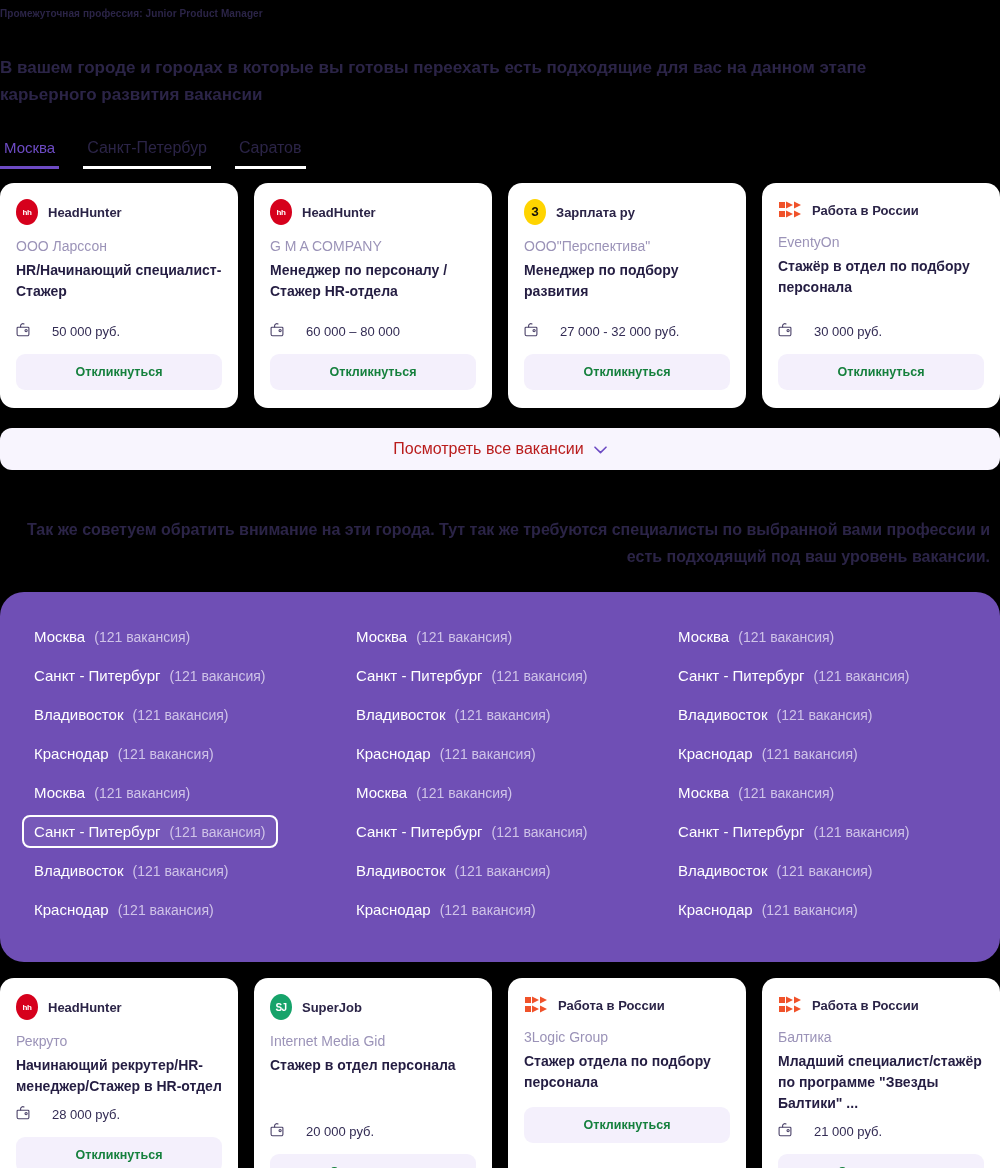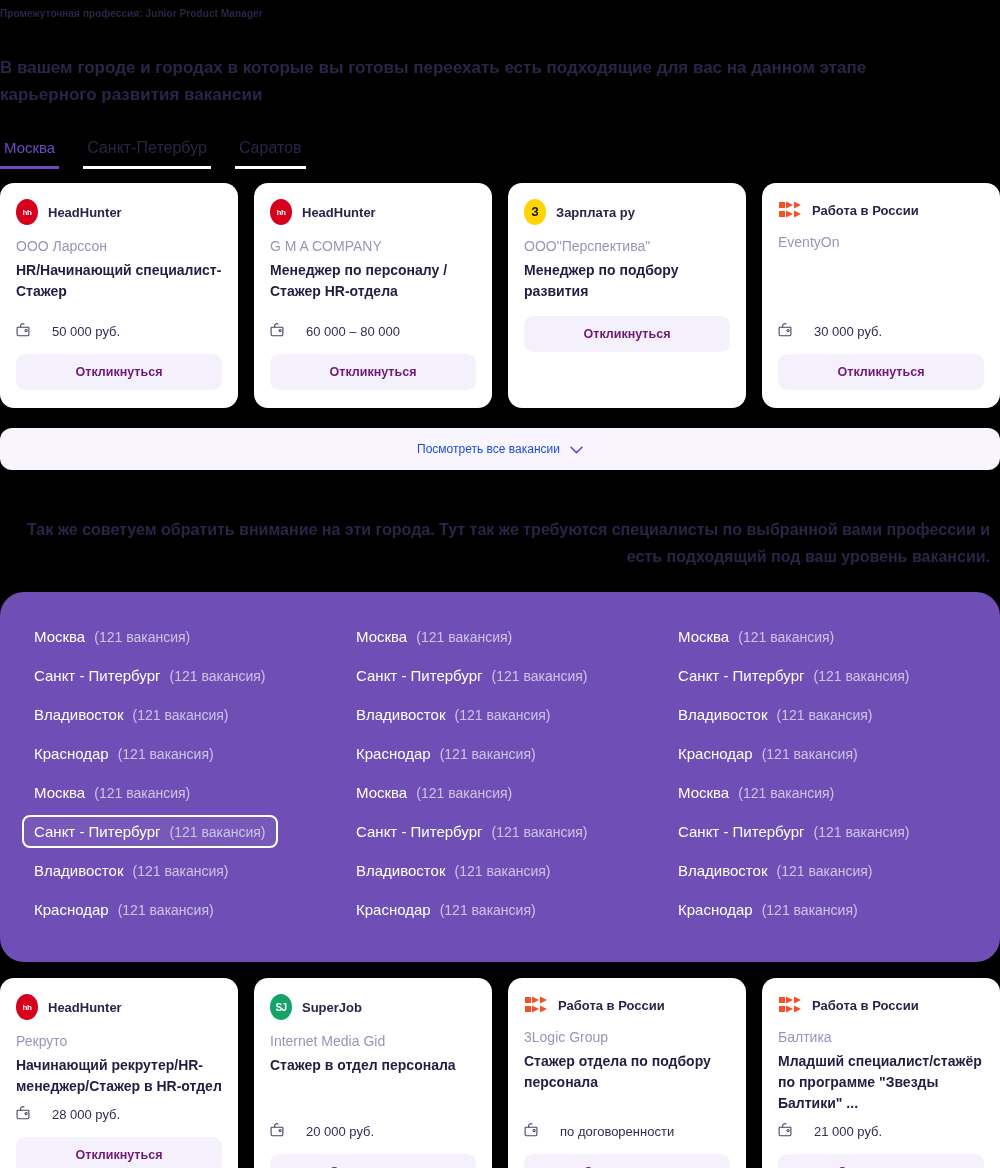--- a/index.html
+++ b/index.html
@@ -114,21 +114,21 @@
     margin-top: auto;
     padding-top: 12px;
   }
   .salary-row.tight { margin-top: 4px; padding-top: 4px; }
   .bag-icon { flex: 0 0 auto; display:block; }
   .apply-btn {
     margin-top: 14px;
     background: #f4f0fc;
     border: none;
     border-radius: 9px;
-    color: #701a75;
+    color: #15803d;
     font-family: "Liberation Sans", sans-serif;
     font-size: 12.5px;
     font-weight: bold;
     padding: 11px 0;
     width: 100%;
     cursor: pointer;
   }
 
   
   .see-all {
@@ -136,22 +136,22 @@
     background: #f8f5fe;
     border-radius: 12px;
     height: 42px;
     display: flex;
     align-items: center;
     justify-content: center;
     gap: 10px;
     cursor: pointer;
   }
   .see-all-label {
-    color: #1d4ed8;
-    font-size: 12px;
+    color: #b91c1c;
+    font-size: 16px;
     text-align: right;
   }
   .chev { display:block; }
 
   
   .note {
     color: #2b2447;
     font-size: 16px;
     font-weight: bold;
     line-height: 27px;
@@ -240,37 +240,46 @@
         </div>
         <button class="apply-btn">Откликнуться</button>
       </div>
       <div class="job-card">
         <div class="source-row">
           <span class="logo logo-zp">З</span>
           <span class="source-name">Зарплата ру</span>
         </div>
         <div class="employer">ООО"Перспектива"</div>
         <div class="job-title">Менеджер по подбору развития</div>
+        <div class="salary-row">
+          <span class="bag-icon"><svg width="14" height="15" viewBox="0 0 14 15">
+              <path d="M2 5.2 h10 a0.9 0.9 0 0 1 0.9 0.9 v6.2 a1.5 1.5 0 0 1 -1.5 1.5 h-8.8 a1.5 1.5 0 0 1 -1.5 -1.5 v-6.2 a0.9 0.9 0 0 1 0.9 -0.9 z" fill="none" stroke="#4a4168" stroke-width="1.1"></path>
+              <path d="M4.6 5 v-1.2 a2.2 2.2 0 0 1 3.4 -1.8" fill="none" stroke="#4a4168" stroke-width="1.1" stroke-linecap="round"></path>
+              <circle cx="10.1" cy="8.6" r="1.1" fill="none" stroke="#4a4168" stroke-width="1.1"></circle>
+            </svg></span>
+          <span>27 000 - 32 000 руб.</span>
+        </div>
         <button class="apply-btn">Откликнуться</button>
       </div>
       <div class="job-card">
         <div class="source-row">
           <span class="logo logo-rr">
             <svg width="24" height="20" viewBox="0 0 24 20">
               <path d="M1 2 L7 2 L7 8 L1 8 Z" fill="#f0522a"></path>
               <path d="M8 1.5 L15 5 L8 8.5 Z" fill="#f0522a"></path>
               <path d="M16 1.5 L23 5 L16 8.5 Z" fill="#f0522a"></path>
               <path d="M1 11 L7 11 L7 17 L1 17 Z" fill="#f0522a"></path>
               <path d="M8 10.5 L15 14 L8 17.5 Z" fill="#f0522a"></path>
               <path d="M16 10.5 L23 14 L16 17.5 Z" fill="#f0522a"></path>
             </svg>
           </span>
           <span class="source-name">Работа в России</span>
         </div>
         <div class="employer">EventyOn</div>
+        <div class="job-title">Стажёр в отдел по подбору персонала</div>
         <div class="salary-row">
           <span class="bag-icon"><svg width="14" height="15" viewBox="0 0 14 15">
               <path d="M2 5.2 h10 a0.9 0.9 0 0 1 0.9 0.9 v6.2 a1.5 1.5 0 0 1 -1.5 1.5 h-8.8 a1.5 1.5 0 0 1 -1.5 -1.5 v-6.2 a0.9 0.9 0 0 1 0.9 -0.9 z" fill="none" stroke="#4a4168" stroke-width="1.1"></path>
               <path d="M4.6 5 v-1.2 a2.2 2.2 0 0 1 3.4 -1.8" fill="none" stroke="#4a4168" stroke-width="1.1" stroke-linecap="round"></path>
               <circle cx="10.1" cy="8.6" r="1.1" fill="none" stroke="#4a4168" stroke-width="1.1"></circle>
             </svg></span>
           <span>30 000 руб.</span>
         </div>
         <button class="apply-btn">Откликнуться</button>
       </div>
@@ -436,28 +445,20 @@
               <path d="M16 1.5 L23 5 L16 8.5 Z" fill="#f0522a"></path>
               <path d="M1 11 L7 11 L7 17 L1 17 Z" fill="#f0522a"></path>
               <path d="M8 10.5 L15 14 L8 17.5 Z" fill="#f0522a"></path>
               <path d="M16 10.5 L23 14 L16 17.5 Z" fill="#f0522a"></path>
             </svg>
           </span>
           <span class="source-name">Работа в России</span>
         </div>
         <div class="employer">3Logic Group</div>
         <div class="job-title">Стажер отдела по подбору персонала</div>
-        <div class="salary-row">
-          <span class="bag-icon"><svg width="14" height="15" viewBox="0 0 14 15">
-              <path d="M2 5.2 h10 a0.9 0.9 0 0 1 0.9 0.9 v6.2 a1.5 1.5 0 0 1 -1.5 1.5 h-8.8 a1.5 1.5 0 0 1 -1.5 -1.5 v-6.2 a0.9 0.9 0 0 1 0.9 -0.9 z" fill="none" stroke="#4a4168" stroke-width="1.1"></path>
-              <path d="M4.6 5 v-1.2 a2.2 2.2 0 0 1 3.4 -1.8" fill="none" stroke="#4a4168" stroke-width="1.1" stroke-linecap="round"></path>
-              <circle cx="10.1" cy="8.6" r="1.1" fill="none" stroke="#4a4168" stroke-width="1.1"></circle>
-            </svg></span>
-          <span>по договоренности</span>
-        </div>
         <button class="apply-btn">Откликнуться</button>
       </div>
       <div class="job-card">
         <div class="source-row">
           <span class="logo logo-rr">
             <svg width="24" height="20" viewBox="0 0 24 20">
               <path d="M1 2 L7 2 L7 8 L1 8 Z" fill="#f0522a"></path>
               <path d="M8 1.5 L15 5 L8 8.5 Z" fill="#f0522a"></path>
               <path d="M16 1.5 L23 5 L16 8.5 Z" fill="#f0522a"></path>
               <path d="M1 11 L7 11 L7 17 L1 17 Z" fill="#f0522a"></path>

